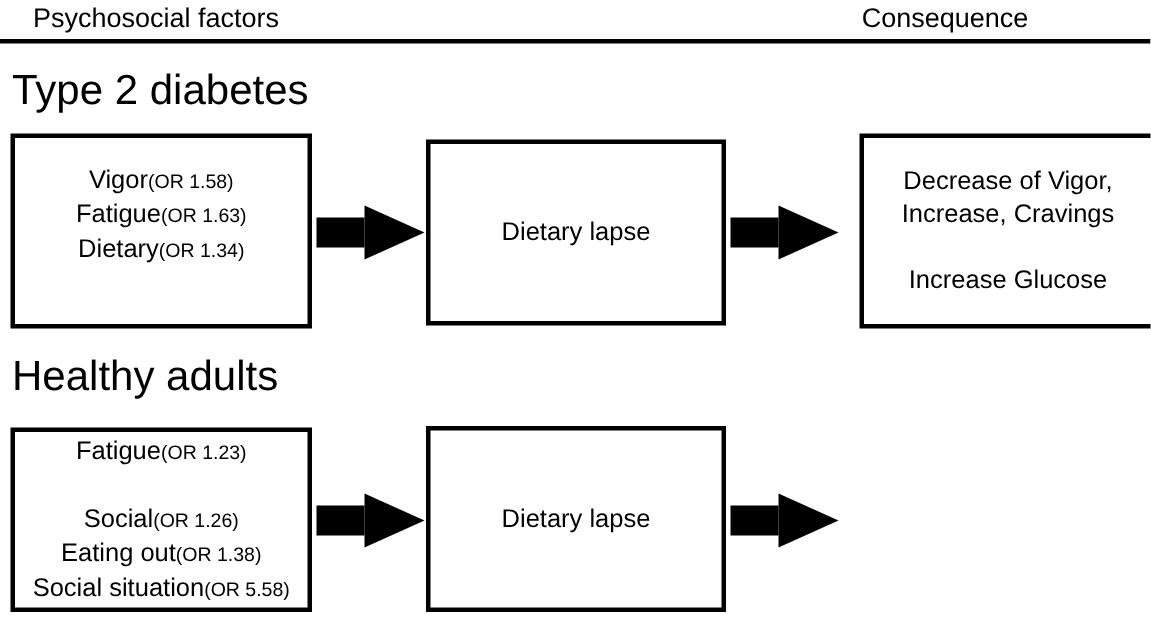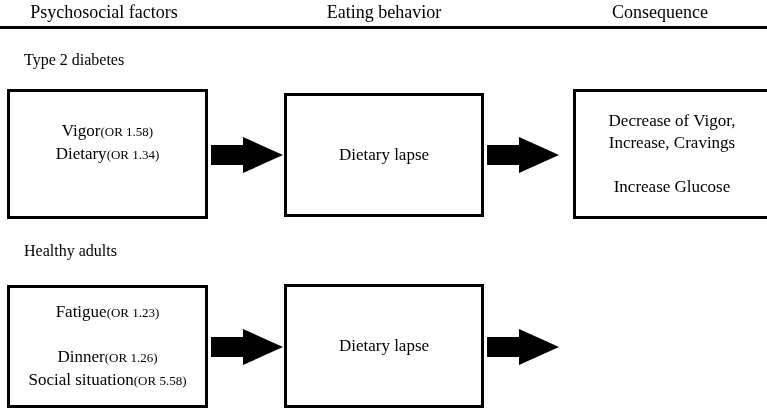--- a/index.html
+++ b/index.html
@@ -2,44 +2,44 @@
 <html><head>
 <meta charset="utf-8">
 <style>
   html, body { margin: 0; padding: 0; }
   .page {
     position: relative;
     width: 767px;
     height: 410px;
     background: #ffffff;
     color: #000000;
-    font-family: Liberation Serif, serif;
+    font-family: Liberation Sans, sans-serif;
     overflow: hidden;
   }
   .col-header {
     position: absolute;
     top: 1px;
     font-size: 18px;
     line-height: 22px;
     text-align: center;
     white-space: nowrap;
   }
   #hdr-col1 { left: 4px;   width: 200px; }
   #hdr-col2 { left: 284px; width: 200px; }
-  #hdr-col3 { left: 561px; width: 198px; text-align: center; }
+  #hdr-col3 { left: 531px; width: 198px; text-align: center; }
   .header-rule {
     position: absolute;
     left: 0; top: 26px;
     width: 767px; height: 3px;
     background: #000000;
   }
   .section-title {
     position: absolute;
-    left: 24px;
-    font-size: 16px;
+    left: 8px;
+    font-size: 28px;
     line-height: 24px;
     white-space: nowrap;
   }
   #section-title-diabetes { top: 48px; }
   #section-title-healthy  { top: 239px; }
   .box {
     position: absolute;
     box-sizing: border-box;
     border: 3px solid #000000;
     background: #ffffff;
@@ -83,28 +83,28 @@
   #arrow-d2 { left: 487px; top: 137px; }
   #arrow-h1 { left: 211px; top: 329px; }
   #arrow-h2 { left: 487px; top: 329px; }
 </style>
 </head>
 <body>
 
 <div class="page">
 
   <div class="col-header" id="hdr-col1">Psychosocial factors</div>
-  <div class="col-header" id="hdr-col2">Eating behavior</div>
   <div class="col-header" id="hdr-col3">Consequence</div>
   <div class="header-rule"></div>
 
   <div class="section-title" id="section-title-diabetes">Type 2 diabetes</div>
 
   <div class="box" id="box-diabetes-factors">
     <div class="line"><span>Vigor</span><span class="or">(OR 1.58)</span></div>
+    <div class="line"><span>Fatigue</span><span class="or">(OR 1.63)</span></div>
     <div class="line"><span>Dietary</span><span class="or">(OR 1.34)</span></div>
     <div class="spacer"></div>
   </div>
 
   <div class="arrow" id="arrow-d1">
     <div class="arrow-body"></div>
     <div class="arrow-head"></div>
   </div>
 
   <div class="box" id="box-diabetes-behavior">
@@ -121,21 +121,22 @@
     <div class="line">Increase, Cravings</div>
     <div class="spacer"></div>
     <div class="line">Increase Glucose</div>
   </div>
 
   <div class="section-title" id="section-title-healthy">Healthy adults</div>
 
   <div class="box" id="box-healthy-factors">
     <div class="line"><span>Fatigue</span><span class="or">(OR 1.23)</span></div>
     <div class="spacer"></div>
-    <div class="line"><span>Dinner</span><span class="or">(OR 1.26)</span></div>
+    <div class="line"><span>Social</span><span class="or">(OR 1.26)</span></div>
+    <div class="line"><span>Eating out</span><span class="or">(OR 1.38)</span></div>
     <div class="line"><span>Social situation</span><span class="or">(OR 5.58)</span></div>
   </div>
 
   <div class="arrow" id="arrow-h1">
     <div class="arrow-body"></div>
     <div class="arrow-head"></div>
   </div>
 
   <div class="box" id="box-healthy-behavior">
     <div class="line">Dietary lapse</div>

